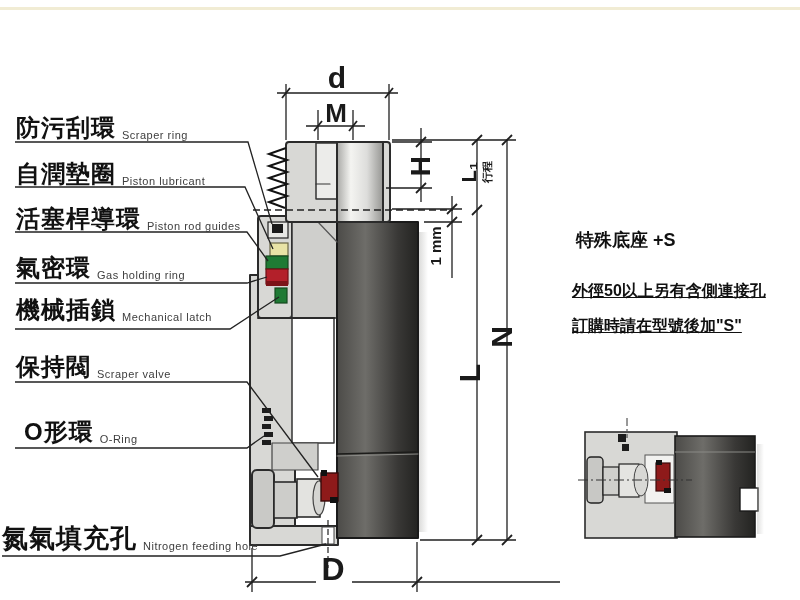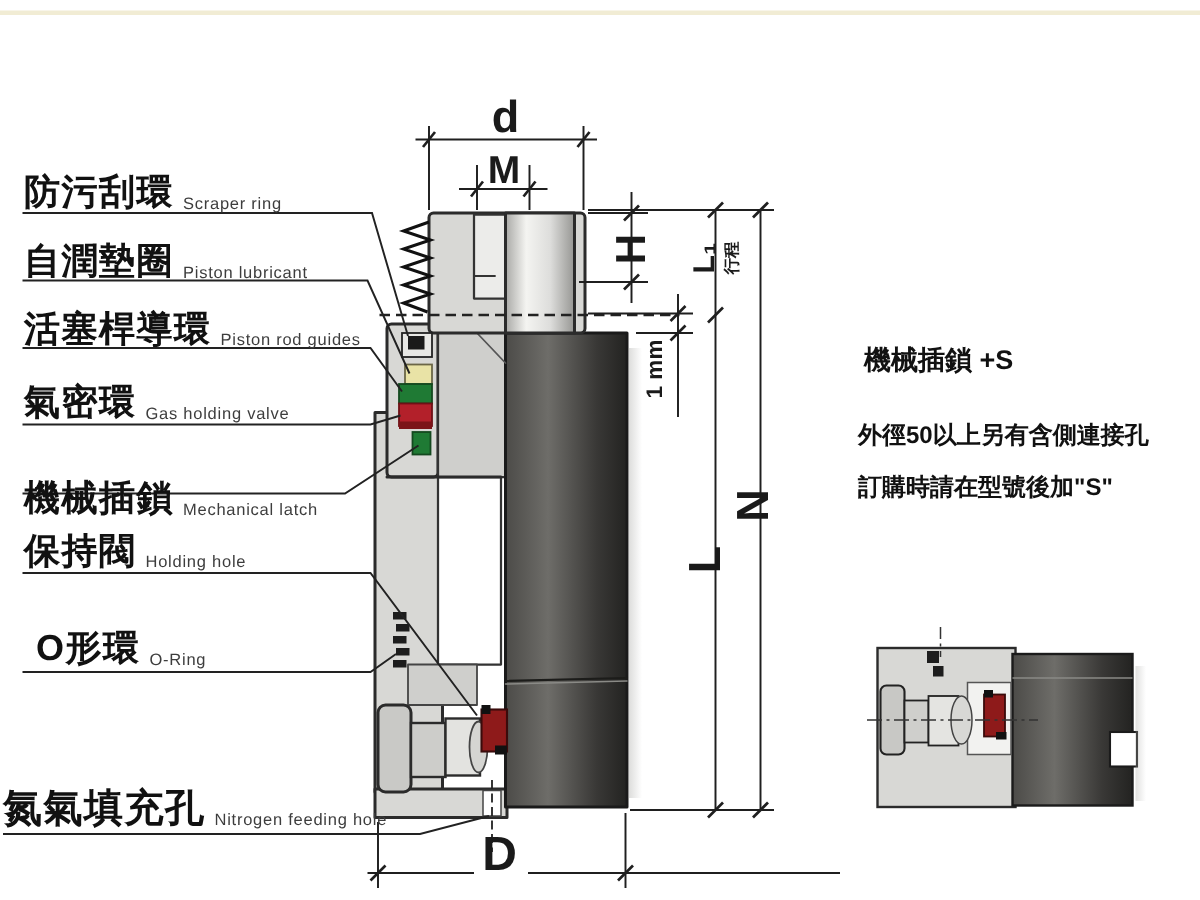--- a/index.html
+++ b/index.html
@@ -6,21 +6,21 @@
   #stage{position:relative;width:800px;height:600px;background:#ffffff;overflow:hidden;
          font-family:"Liberation Sans","DejaVu Sans",sans-serif;}
   svg{position:absolute;left:0;top:0;}
   .part-label{position:absolute;white-space:nowrap;color:#111;}
   .part-label .zh{font-weight:bold;font-size:24px;letter-spacing:1px;
                   font-family:Liberation Sans, sans-serif;}
   .part-label .en{font-size:11px;color:#3d3d3d;margin-left:6px;
                   position:relative;top:3px;letter-spacing:.5px;}
   .note-block{position:absolute;left:572px;top:228px;width:225px;color:#111;}
   .note-title{font-weight:bold;font-size:18px;margin:0 0 26px 4px;}
-  .note-line{font-weight:bold;font-size:16px;line-height:25px;margin:0;}
+  .note-line{font-weight:bold;font-size:16px;line-height:25px;margin:0;text-decoration:underline;}
   .note-line.gap{margin-top:10px;}
   .dim{font-weight:bold;fill:#1a1a1a;font-family:"Liberation Sans","DejaVu Sans",sans-serif;}
 </style>
 </head>
 <body>
 
 <div id="stage">
 
   <svg width="800" height="600" viewBox="0 0 800 600">
     <defs>
@@ -205,34 +205,34 @@
   <div class="part-label" style="left:16px;top:112px">
     <span class="zh">防污刮環</span><span class="en">Scraper ring</span>
   </div>
   <div class="part-label" style="left:16px;top:158px">
     <span class="zh">自潤墊圈</span><span class="en">Piston lubricant</span>
   </div>
   <div class="part-label" style="left:16px;top:203px">
     <span class="zh">活塞桿導環</span><span class="en">Piston rod guides</span>
   </div>
   <div class="part-label" style="left:16px;top:252px">
-    <span class="zh">氣密環</span><span class="en">Gas holding valve</span>
-  </div>
-  <div class="part-label" style="left:16px;top:316px">
+    <span class="zh">氣密環</span><span class="en">Gas holding ring</span>
+  </div>
+  <div class="part-label" style="left:16px;top:294px">
     <span class="zh">機械插鎖</span><span class="en">Mechanical latch</span>
   </div>
   <div class="part-label" style="left:16px;top:351px">
-    <span class="zh">保持閥</span><span class="en">Holding hole</span>
+    <span class="zh">保持閥</span><span class="en">Scraper valve</span>
   </div>
   <div class="part-label" style="left:2px;top:521px">
     <span class="zh" style="font-size:26px">氮氣填充孔</span><span class="en">Nitrogen feeding hole</span>
   </div>
   <div class="part-label" style="left:24px;top:416px">
     <span class="zh">O形環</span><span class="en">O-Ring</span>
   </div>
 
   <div class="note-block">
-    <p class="note-title">機械插鎖 +S</p>
+    <p class="note-title">特殊底座 +S</p>
     <p class="note-line">外徑50以上另有含側連接孔</p>
     <p class="note-line gap">訂購時請在型號後加"S"</p>
   </div>
 
 </div>
 
 </body></html>

